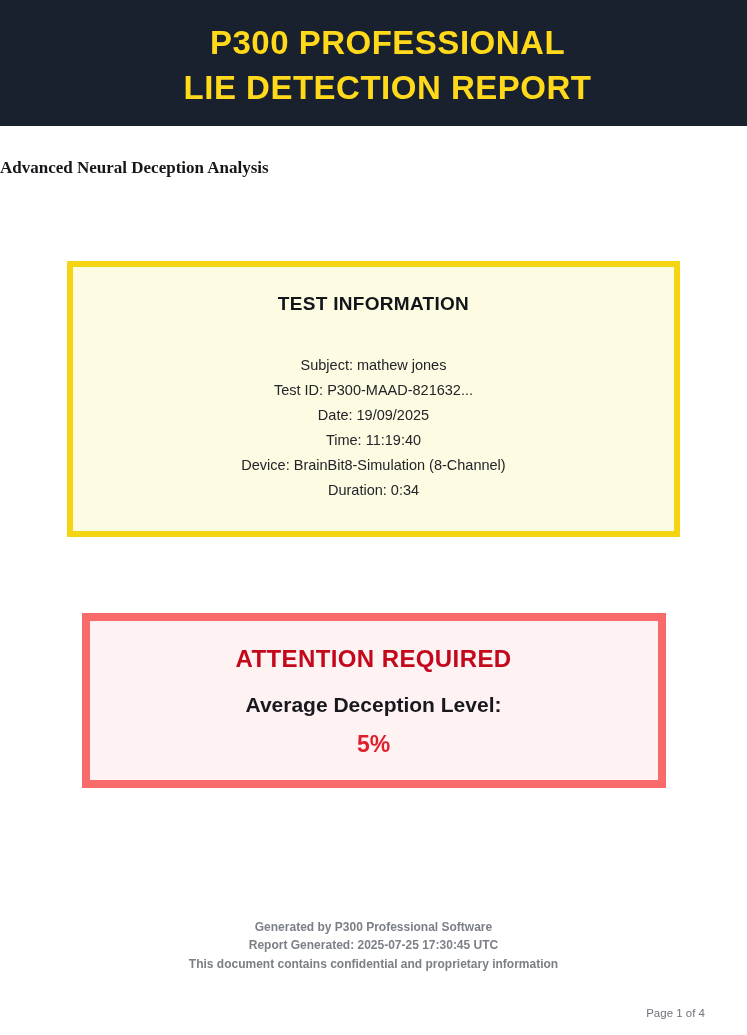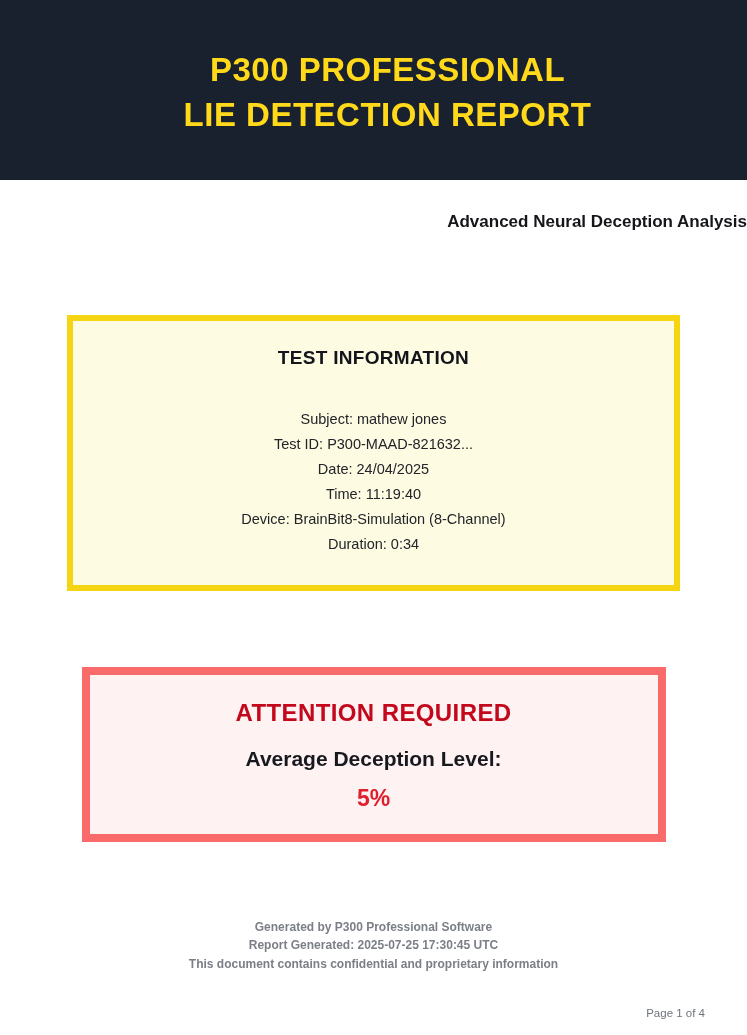--- a/index.html
+++ b/index.html
@@ -17,44 +17,45 @@
   .page {
     position: relative;
     width: 747px;
     height: 1035px;
     background: #ffffff;
     box-sizing: border-box;
   }
   
   .header {
     background: #19212e;
-    height: 180px;
+    height: 126px;
     display: flex;
     flex-direction: column;
     align-items: center;
     justify-content: center;
     padding-top: 6px;
     box-sizing: border-box;
     padding-left: 28px;
   }
   .header-title-line {
     color: #ffd91a;
     font-size: 33px;
     font-weight: bold;
     letter-spacing: 0.5px;
     line-height: 1.35;
     text-align: center;
   }
   
   .subtitle {
-    text-align: right;
+    text-align: left;
     font-size: 17px;
     font-weight: bold;
     color: #15161a;
     margin-top: 32px;
+    font-family: Liberation Serif, serif;
   }
   
   .info-box {
     margin: 83px auto 0 auto;
     width: 613px;
     box-sizing: border-box;
     border: 6px solid #f5d411;
     background: #fdfbe2;
     padding: 26px 20px 28px 20px;
   }
@@ -131,21 +132,21 @@
     <div class="header-title-line">P300 PROFESSIONAL</div>
     <div class="header-title-line">LIE DETECTION REPORT</div>
   </div>
 
   <div class="subtitle">Advanced Neural Deception Analysis</div>
 
   <div class="info-box">
     <div class="info-heading">TEST INFORMATION</div>
     <div class="info-line">Subject: mathew jones</div>
     <div class="info-line">Test ID: P300-MAAD-821632...</div>
-    <div class="info-line">Date: 24/04/2025</div>
+    <div class="info-line">Date: 19/09/2025</div>
     <div class="info-line">Time: 11:19:40</div>
     <div class="info-line">Device: BrainBit8-Simulation (8-Channel)</div>
     <div class="info-line">Duration: 0:34</div>
   </div>
 
   <div class="alert-box">
     <div class="alert-heading">ATTENTION REQUIRED</div>
     <div class="alert-sublabel">Average Deception Level:</div>
     <div class="alert-value">5%</div>
   </div>

